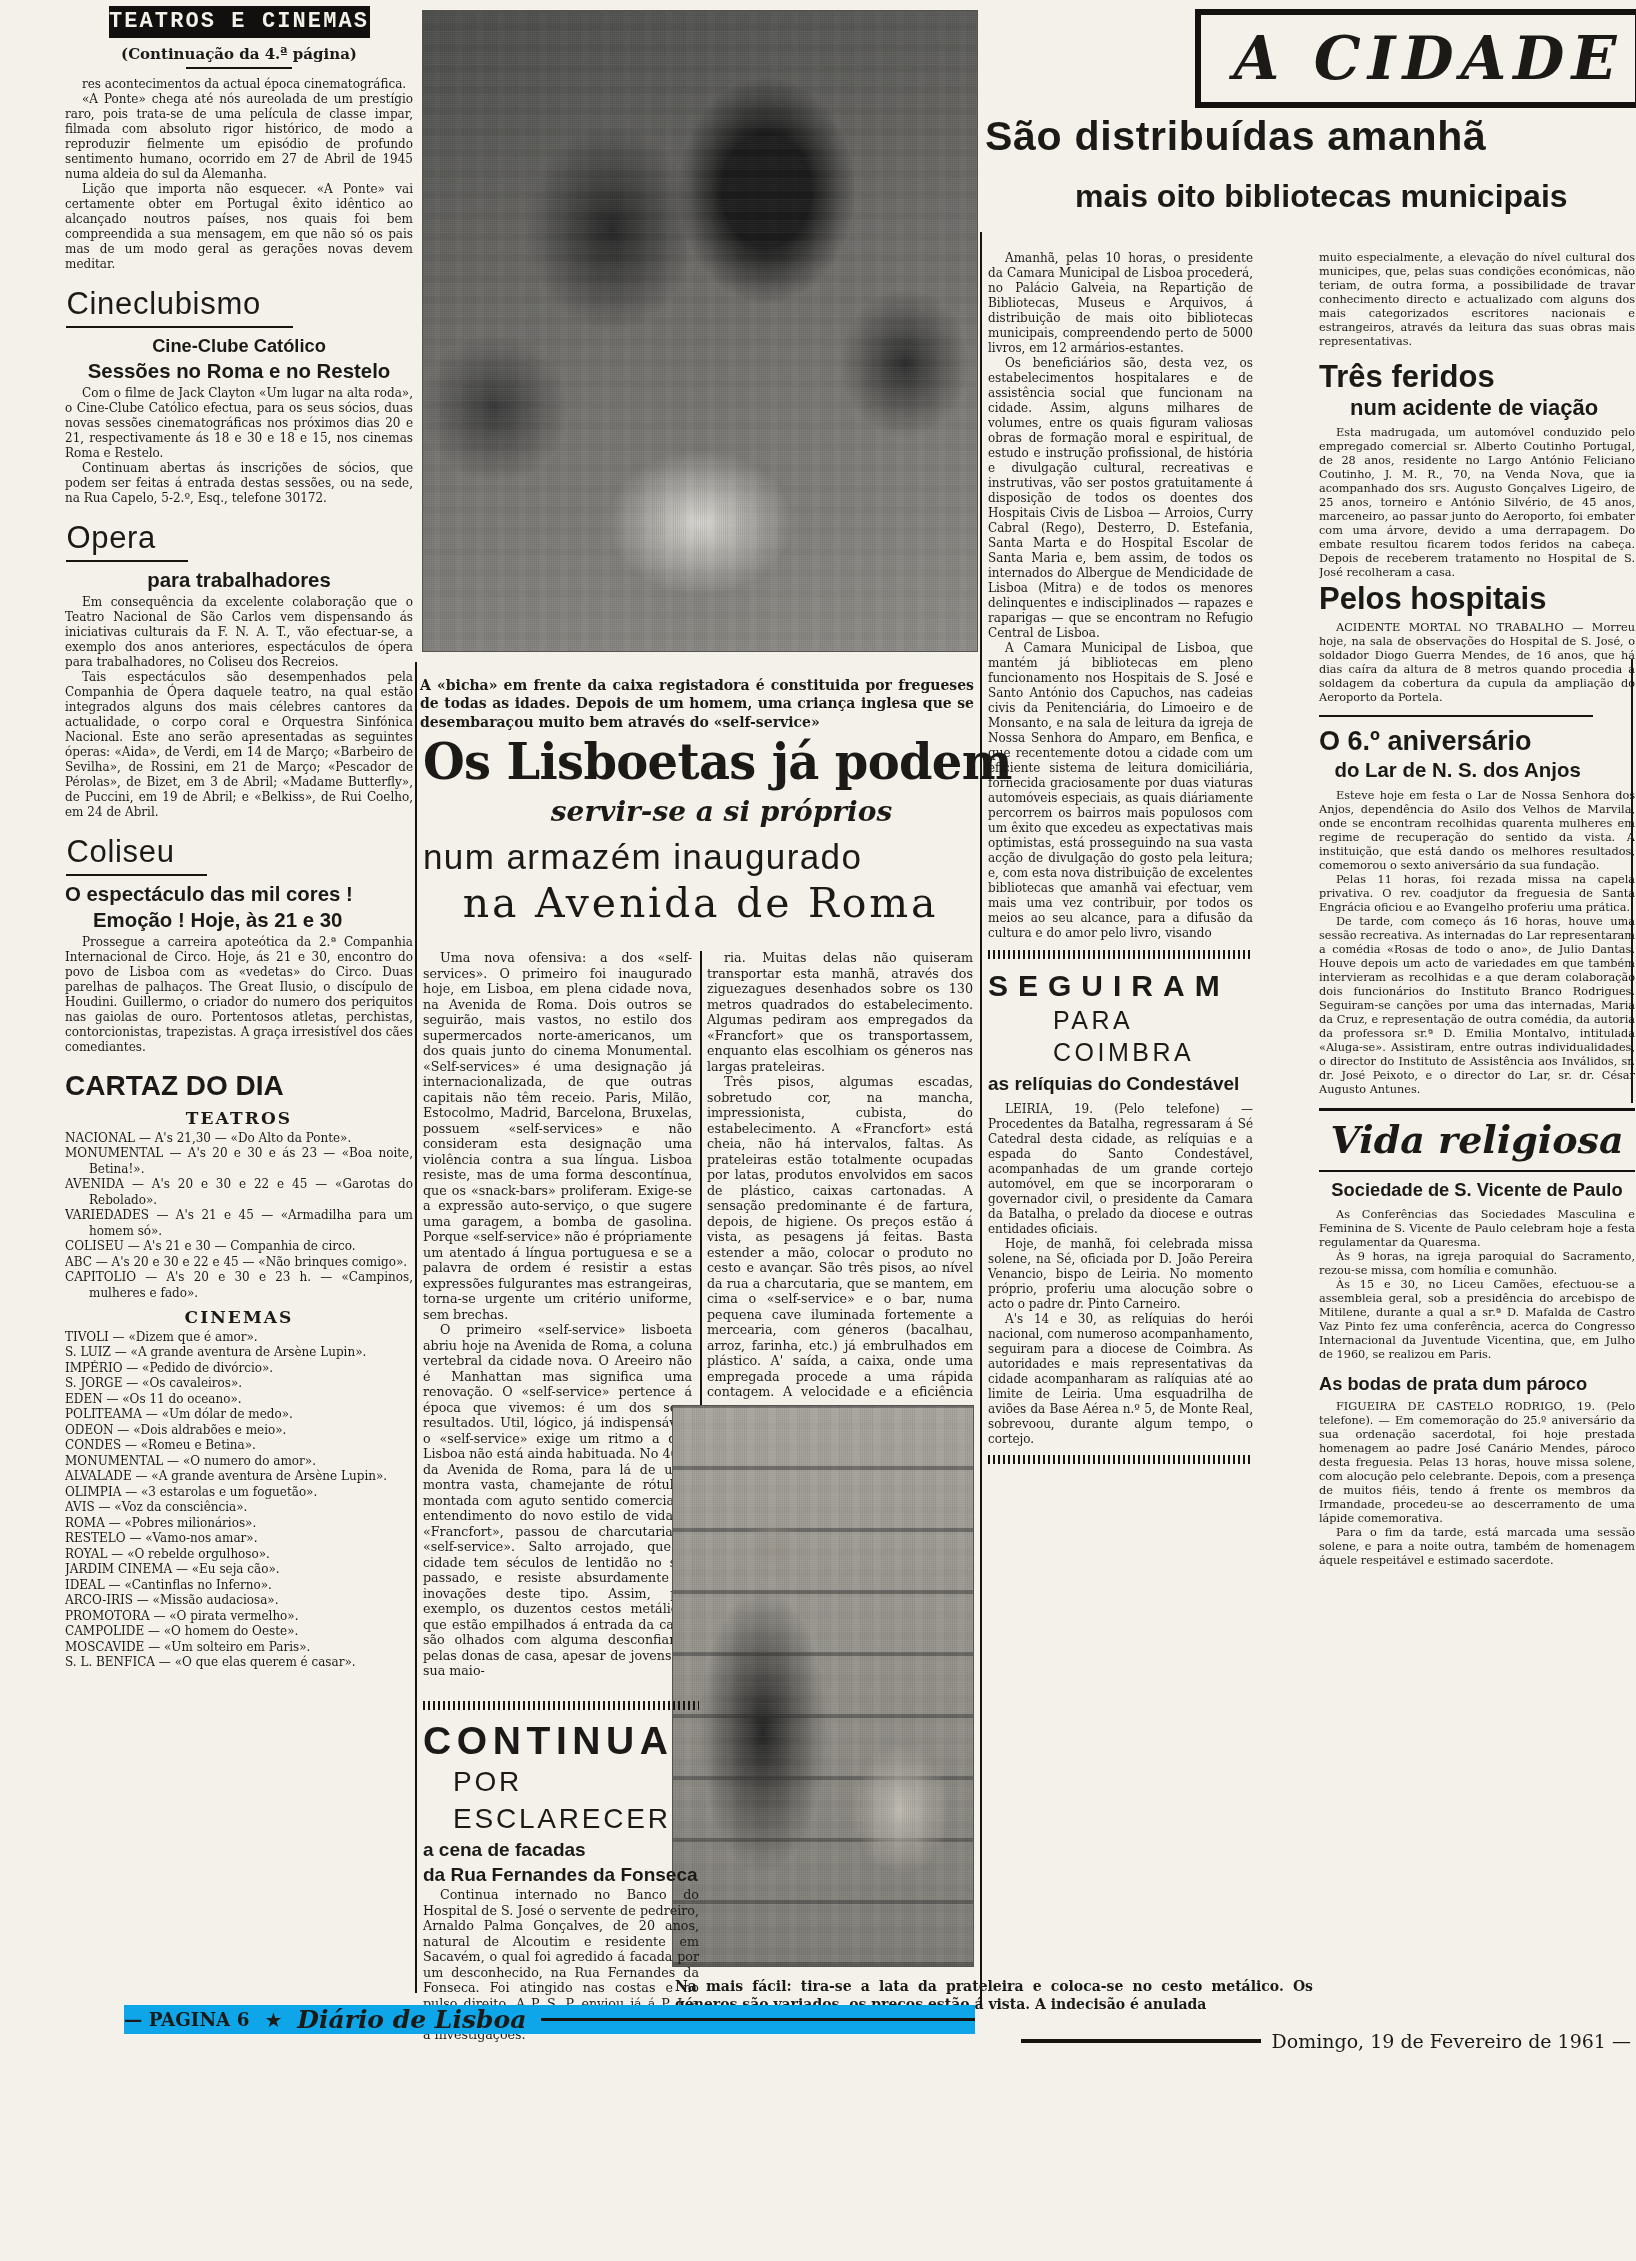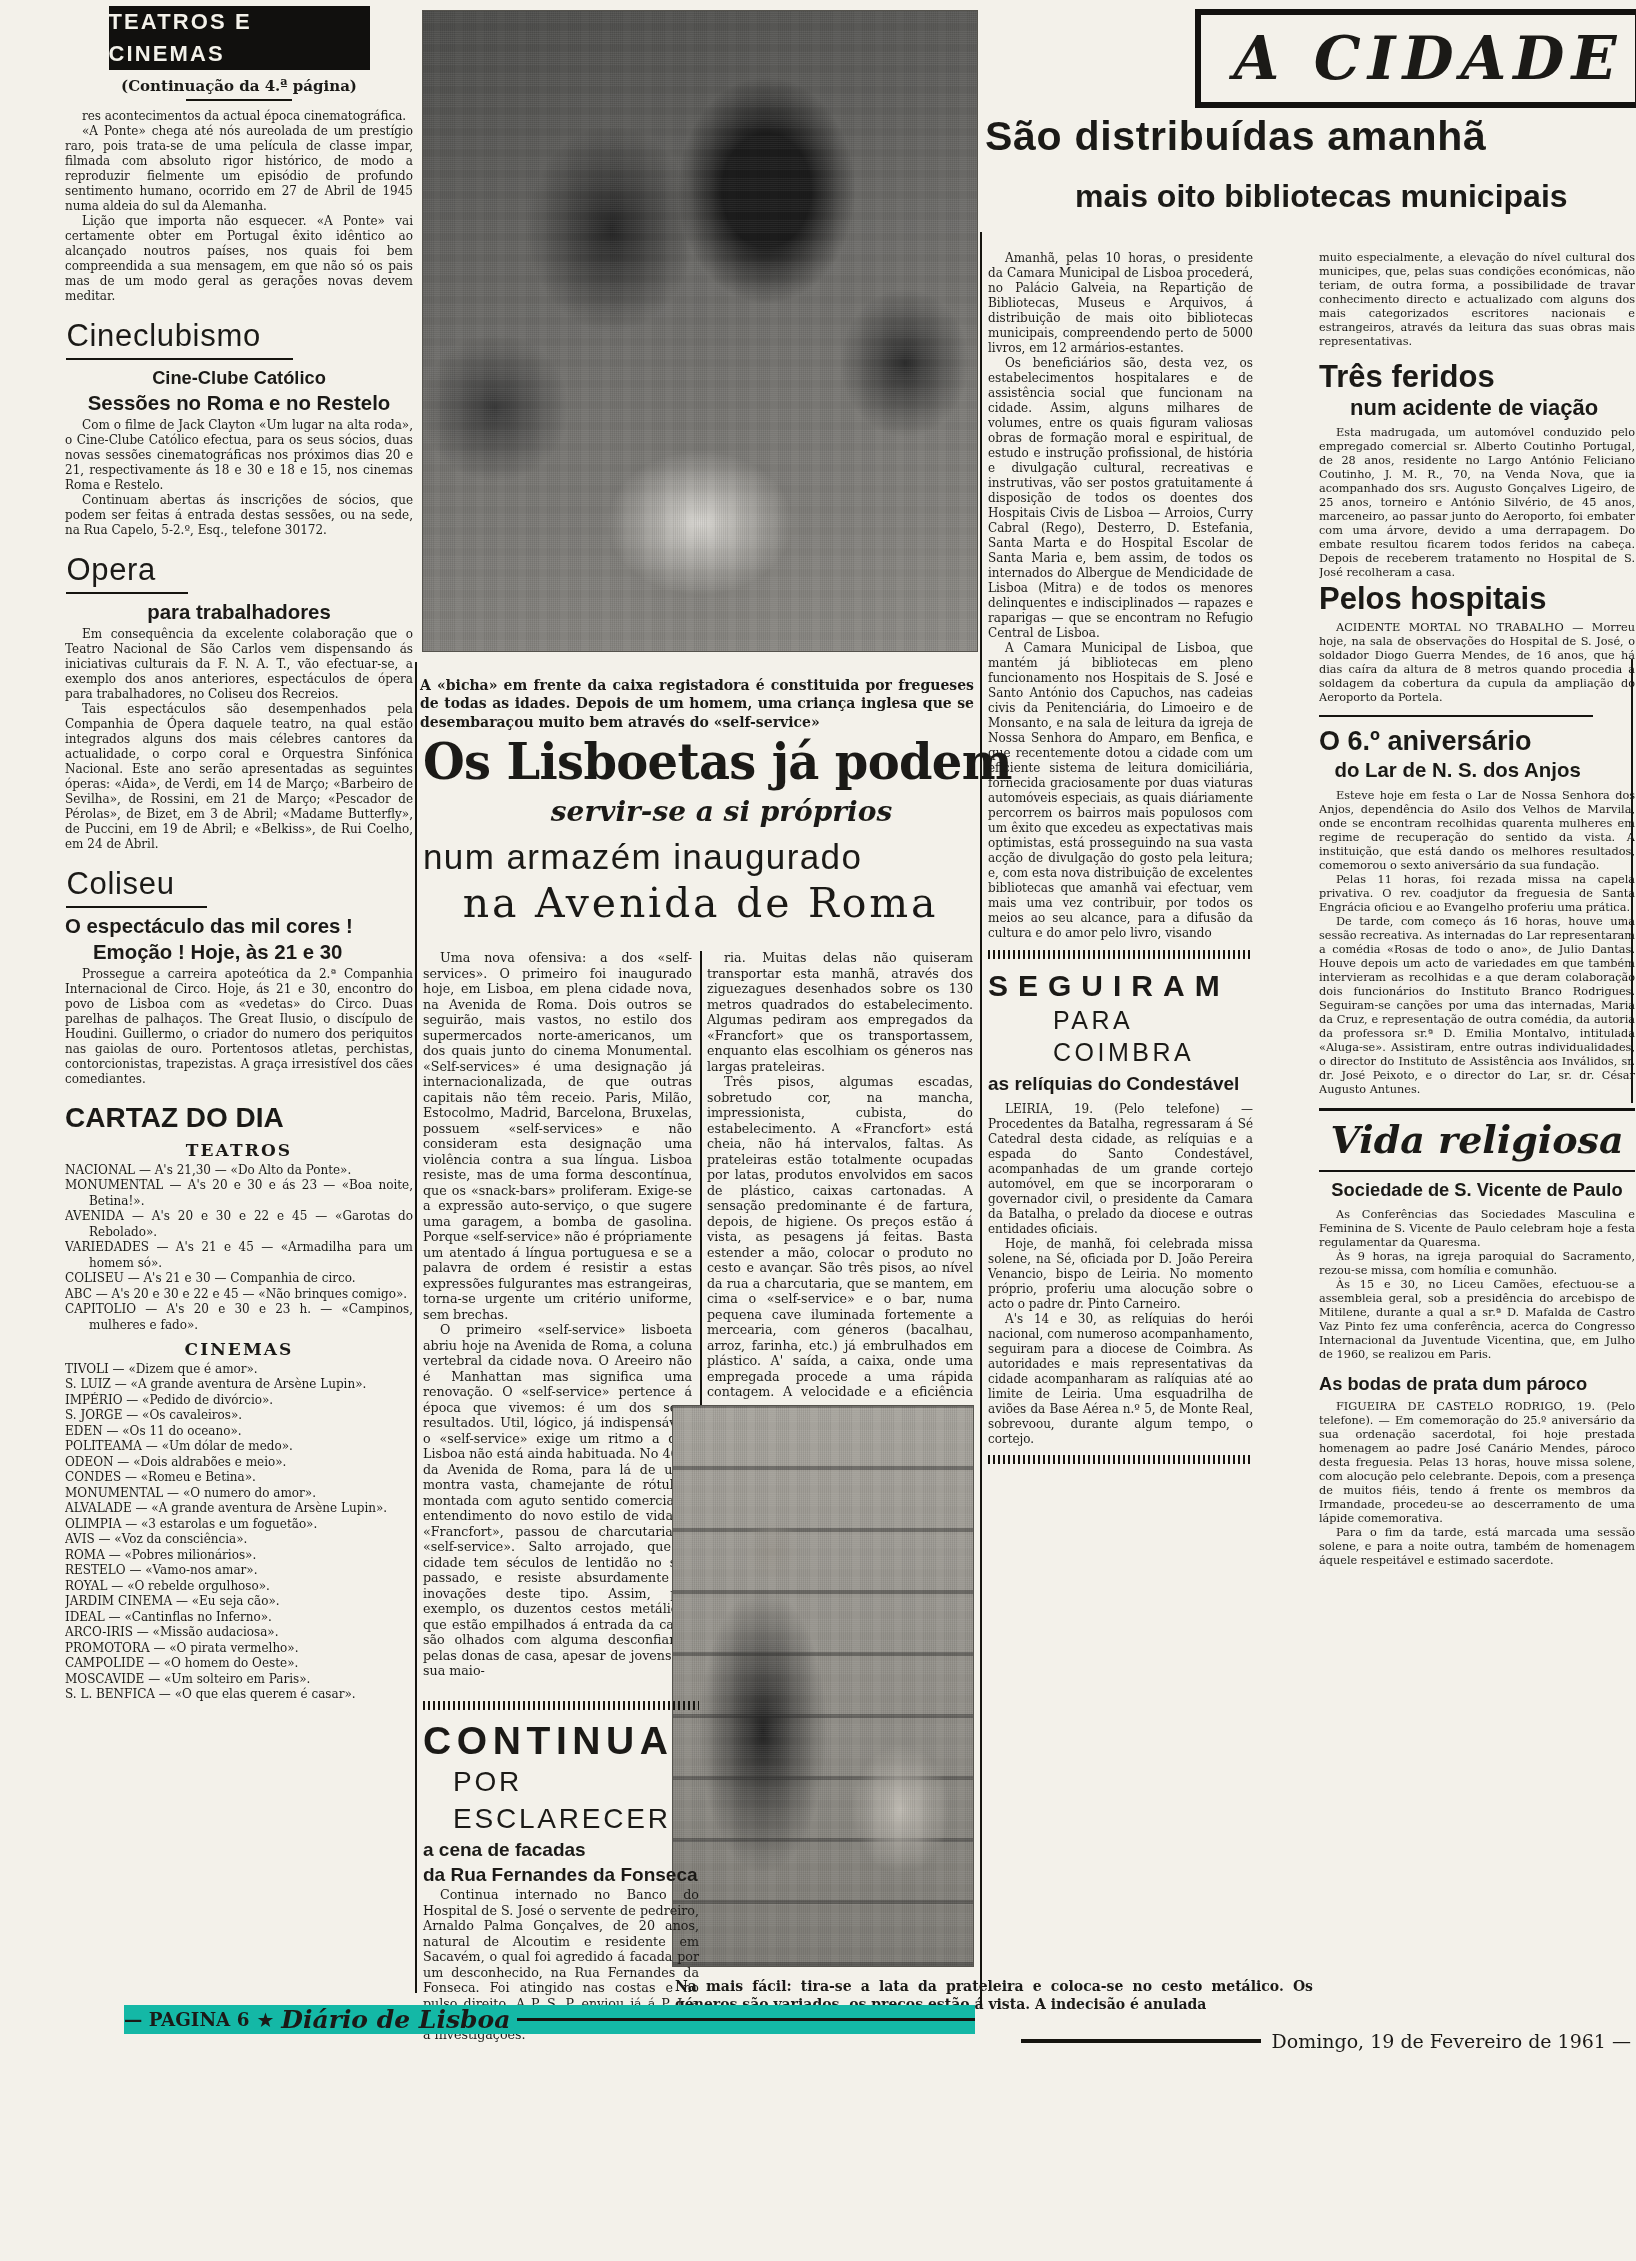--- a/index.html
+++ b/index.html
@@ -5,22 +5,22 @@
   html,body{margin:0;padding:0;}
   #page{position:relative;width:1636px;height:2261px;background:#f3f1ea;overflow:hidden;
         font-family:"DejaVu Serif","Liberation Serif",serif;color:#1b1a17;}
   
   .body-txt{font-size:12px;line-height:15px;text-align:justify;}
   .mid-txt{font-size:12.7px;line-height:15.5px;text-align:justify;}
   .para{text-indent:17px;}
   .listing{padding-left:24px;text-indent:-24px;text-align:justify;font-size:12px;line-height:15.5px;}
   
   #left-col{position:absolute;left:65px;top:2.8px;width:348px;height:1999px;overflow:hidden;}
-  .banner{width:261px;margin:2.8px auto 7px auto;background:#11100e;color:#f3f1ea;
-          font-weight:bold;font-size:22px;line-height:32px;letter-spacing:2.1px;font-family:Liberation Sans, sans-serif;}
+  .banner{width:261px;margin:2.8px auto 7px auto;background:#11100e;color:#f3f1ea;text-align:center;
+          font-weight:bold;font-size:22px;line-height:32px;letter-spacing:2.1px;font-family:Liberation Mono, monospace;}
   .continuation{text-align:center;font-weight:bold;font-size:15px;margin:4.2px 0 1.4px 0;}
   .small-rule{width:106px;border-top:2.1px solid #15140f;margin:4.2px auto 8.5px auto;}
   .sec-title{font-family:"Liberation Sans","DejaVu Sans",sans-serif;font-size:31px;font-weight:normal;
              letter-spacing:0.7px;margin:14px 0 4.2px 1.4px;display:inline-block;border-bottom:2.1px solid #15140f;
              padding:0 32px 4.2px 0;}
   .sec-sub{font-family:"Liberation Sans","DejaVu Sans",sans-serif;font-weight:bold;text-align:center;margin:2.8px 0;}
   .sub28{font-size:18.3px;} .sub30{font-size:20.4px;}
   .cartaz-title{font-family:"Liberation Sans","DejaVu Sans",sans-serif;font-weight:bold;font-size:28px;margin:15.5px 0 2.8px 0;}
   .cast-label{text-align:center;font-weight:bold;font-size:17px;letter-spacing:2.1px;margin:5.6px 0 2.8px 0;}
   
@@ -77,21 +77,21 @@
   .seg-2{font-family:"Liberation Sans","DejaVu Sans",sans-serif;font-size:25px;letter-spacing:3.5px;line-height:32px;margin-left:65px;}
   .seg-3{font-family:"Liberation Sans","DejaVu Sans",sans-serif;font-weight:bold;font-size:19px;line-height:25px;margin:2.8px 0 5.6px 0;}
   .vida{font-style:italic;font-weight:bold;font-size:38px;line-height:44px;text-align:center;
         border-top:3.5px solid #131210;border-bottom:2.8px solid #131210;padding:7px 0 8.5px 0;margin:11.3px 0 5.6px 0;}
   .soc{font-family:"Liberation Sans","DejaVu Sans",sans-serif;font-weight:bold;font-size:18.3px;line-height:24px;text-align:center;margin-bottom:5.6px;}
   .bodas{font-family:"Liberation Sans","DejaVu Sans",sans-serif;font-weight:bold;font-size:18.3px;line-height:24px;margin:10px 0 4.2px 0;}
   .hatch{height:9.2px;background:repeating-linear-gradient(90deg,#15140f 0 2.1px,rgba(0,0,0,0) 2.1px 5px);margin:8.5px 0;}
   .thinrule{border-top:2.8px solid #15140f;margin:10px 42px 7px 0;}
   .vrule{position:absolute;width:2.1px;background:#15140f;}
   
-  #footer-left{position:absolute;left:124px;top:2005px;width:851px;display:flex;align-items:center;gap:7px;background:#14b8a6;}
+  #footer-left{position:absolute;left:124px;top:2005px;width:851px;display:flex;align-items:center;gap:15px;background:#0ea5e9;}
   #footer-left .pg{font-weight:bold;font-size:18.3px;white-space:nowrap;}
   #footer-left .star{font-size:20px;}
   #footer-left .masthead{font-style:italic;font-weight:bold;font-size:25px;white-space:nowrap;}
   #footer-left .frule{flex:1;height:3.5px;background:#15140f;}
   #date-row{position:absolute;left:1021px;top:2030px;width:610px;display:flex;align-items:center;gap:10px;background:#f3f1ea;}
   #date-row .frule{flex:1;height:3.5px;background:#15140f;}
   #date-row .d{font-weight:normal;font-size:19px;white-space:nowrap;}
 </style>
 </head>
 <body>

